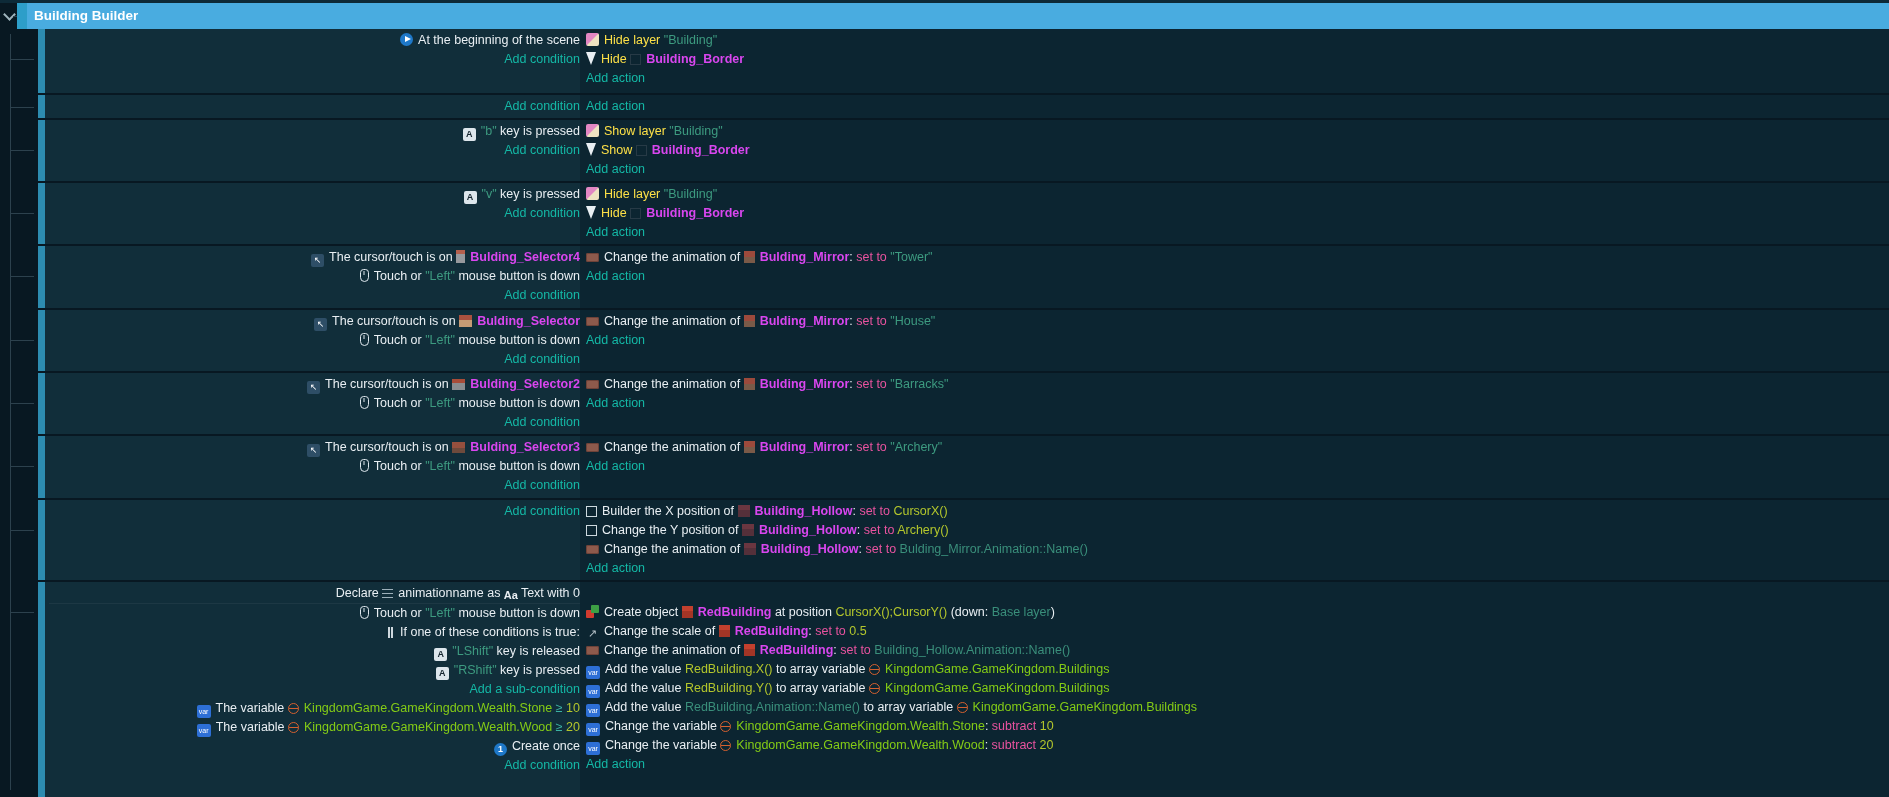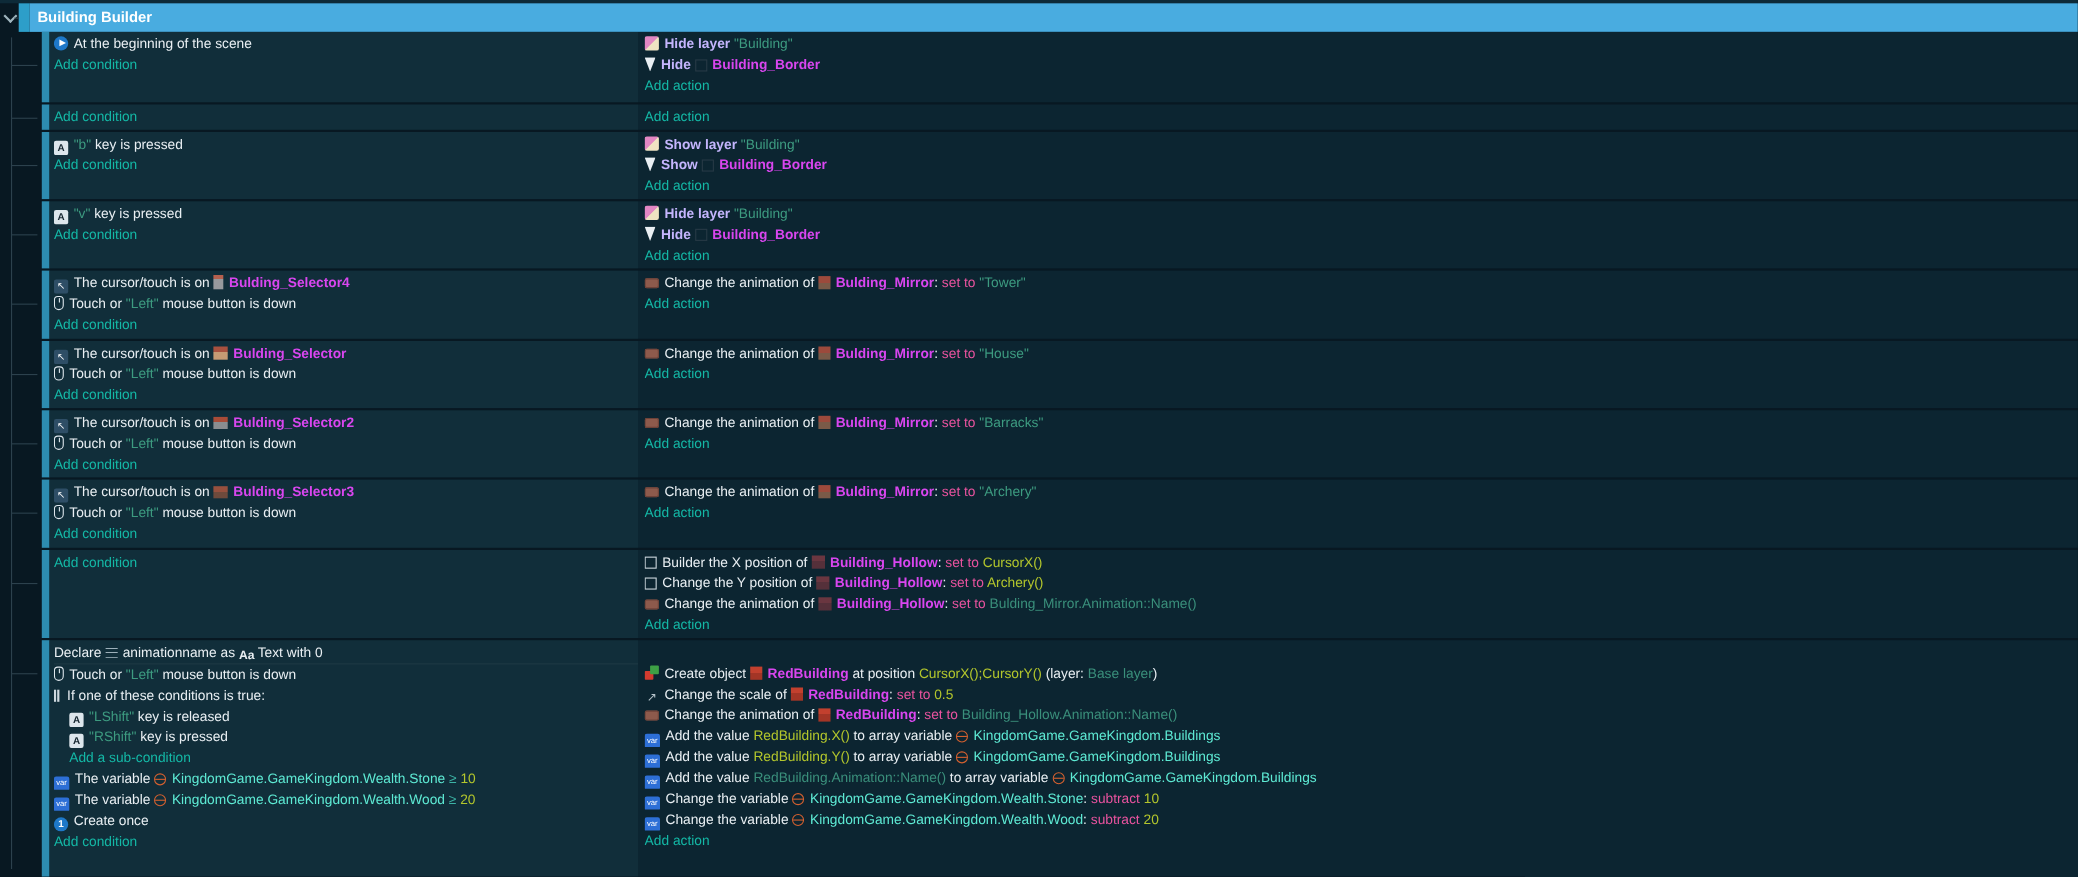--- a/index.html
+++ b/index.html
@@ -14,29 +14,29 @@
   
   .gutter{position:absolute;left:0;top:0;width:38px;height:797px;}
   .tree-v{position:absolute;left:10px;top:34px;height:756px;width:1px;background:#2c414d;}
   .tick{position:absolute;left:10px;width:24px;height:1px;background:#2c414d;}
   .chev{position:absolute;left:5px;top:10px;width:7px;height:7px;
         border-right:2px solid #9fb4bd;border-bottom:2px solid #9fb4bd;transform:rotate(45deg);}
   
   .events{margin-left:38px;}
   .event{display:flex;margin-bottom:2px;}
   .bar{width:7px;background:#2d8cb0;flex:none;}
-  .cond{width:535px;flex:none;background:#112e3a;padding:2px 0 2px 4px;box-sizing:border-box;}
+  .cond{width:535px;flex:none;background:#112e3a;padding:2px 0 2px 4px;box-sizing:border-box;text-align:right;}
   .act{flex:1;background:#0c2531;padding:2px 0 2px 6px;box-sizing:border-box;}
   .line{line-height:19px;height:19px;white-space:nowrap;overflow:hidden;}
   .ind1{padding-left:14px;}
   .declare{border-bottom:1px solid rgba(255,255,255,0.05);}
   
-  .k-w{color:#e9eff3;} .k-b{color:#c4b5fd;font-weight:bold;} .k-d{color:#14b8a6;}
+  .k-w{color:#e9eff3;} .k-b{color:#fde047;font-weight:normal;} .k-d{color:#14b8a6;}
   .k-s{color:#3d9b80;} .k-o{color:#d946ef;font-weight:bold;} .k-p{color:#e9539f;}
-  .k-e{color:#b3c62c;} .k-f{color:#3a8f7b;} .k-v{color:#5eead4;} .k-c{color:#3cb3a5;}
+  .k-e{color:#b3c62c;} .k-f{color:#3a8f7b;} .k-v{color:#84cc16;} .k-c{color:#3cb3a5;}
   
   .ic{display:inline-block;vertical-align:-2px;margin-right:5px;box-sizing:border-box;width:13px;height:13px;}
   .i-play{border-radius:50%;background:#1e78c8;position:relative;}
   .i-play::before{content:"";position:absolute;left:4.5px;top:3px;border-left:6px solid #fff;
                   border-top:3.5px solid transparent;border-bottom:3.5px solid transparent;}
   .i-key{background:#dde6ec;border-radius:2px;color:#14242e;font-weight:bold;font-size:9px;
          line-height:13px;text-align:center;}
   .i-key::before{content:"A";}
   .i-eraser{background:linear-gradient(135deg,#e287c3 0 48%,#efe3c2 52% 100%);border-radius:2px;}
   .i-vis{width:10px;background:#e9eff3;clip-path:polygon(0 0,100% 0,50% 100%);}
@@ -201,21 +201,21 @@
           <div class="line"><span class="ic i-or"></span><span class="k-w">If one of these conditions is true:</span></div>
           <div class="line ind1"><span class="ic i-key"></span><span class="k-s">"LShift"</span><span class="k-w"> key is released</span></div>
           <div class="line ind1"><span class="ic i-key"></span><span class="k-s">"RShift"</span><span class="k-w"> key is pressed</span></div>
           <div class="line ind1"><span class="k-d">Add a sub-condition</span></div>
           <div class="line"><span class="ic i-var"></span><span class="k-w">The variable </span><span class="ic i-globe"></span><span class="k-v">KingdomGame.GameKingdom.Wealth.Stone</span><span class="k-c"> ≥ </span><span class="k-e">10</span></div>
           <div class="line"><span class="ic i-var"></span><span class="k-w">The variable </span><span class="ic i-globe"></span><span class="k-v">KingdomGame.GameKingdom.Wealth.Wood</span><span class="k-c"> ≥ </span><span class="k-e">20</span></div>
           <div class="line"><span class="ic i-once"></span><span class="k-w">Create once</span></div>
           <div class="line"><span class="k-d">Add condition</span></div>
         </div>
         <div class="act" style="padding-top: 21px;">
-          <div class="line"><span class="ic i-create"></span><span class="k-w">Create object </span><span class="ic t-red"></span><span class="k-o">RedBuilding</span><span class="k-w"> at position </span><span class="k-e">CursorX();CursorY()</span><span class="k-w"> (layer: </span><span class="k-f">Base layer</span><span class="k-w">)</span></div>
+          <div class="line"><span class="ic i-create"></span><span class="k-w">Create object </span><span class="ic t-red"></span><span class="k-o">RedBuilding</span><span class="k-w"> at position </span><span class="k-e">CursorX();CursorY()</span><span class="k-w"> (down: </span><span class="k-f">Base layer</span><span class="k-w">)</span></div>
           <div class="line"><span class="ic i-scale"></span><span class="k-w">Change the scale of </span><span class="ic t-red"></span><span class="k-o">RedBuilding</span><span class="k-w">: </span><span class="k-p">set to </span><span class="k-e">0.5</span></div>
           <div class="line"><span class="ic i-anim"></span><span class="k-w">Change the animation of </span><span class="ic t-red"></span><span class="k-o">RedBuilding</span><span class="k-w">: </span><span class="k-p">set to </span><span class="k-f">Building_Hollow.Animation::Name()</span></div>
           <div class="line"><span class="ic i-var"></span><span class="k-w">Add the value </span><span class="k-e">RedBuilding.X()</span><span class="k-w"> to array variable </span><span class="ic i-globe"></span><span class="k-v">KingdomGame.GameKingdom.Buildings</span></div>
           <div class="line"><span class="ic i-var"></span><span class="k-w">Add the value </span><span class="k-e">RedBuilding.Y()</span><span class="k-w"> to array variable </span><span class="ic i-globe"></span><span class="k-v">KingdomGame.GameKingdom.Buildings</span></div>
           <div class="line"><span class="ic i-var"></span><span class="k-w">Add the value </span><span class="k-f">RedBuilding.Animation::Name()</span><span class="k-w"> to array variable </span><span class="ic i-globe"></span><span class="k-v">KingdomGame.GameKingdom.Buildings</span></div>
           <div class="line"><span class="ic i-var"></span><span class="k-w">Change the variable </span><span class="ic i-globe"></span><span class="k-v">KingdomGame.GameKingdom.Wealth.Stone</span><span class="k-w">: </span><span class="k-p">subtract </span><span class="k-e">10</span></div>
           <div class="line"><span class="ic i-var"></span><span class="k-w">Change the variable </span><span class="ic i-globe"></span><span class="k-v">KingdomGame.GameKingdom.Wealth.Wood</span><span class="k-w">: </span><span class="k-p">subtract </span><span class="k-e">20</span></div>
           <div class="line"><span class="k-d">Add action</span></div>
         </div>
       </div>

